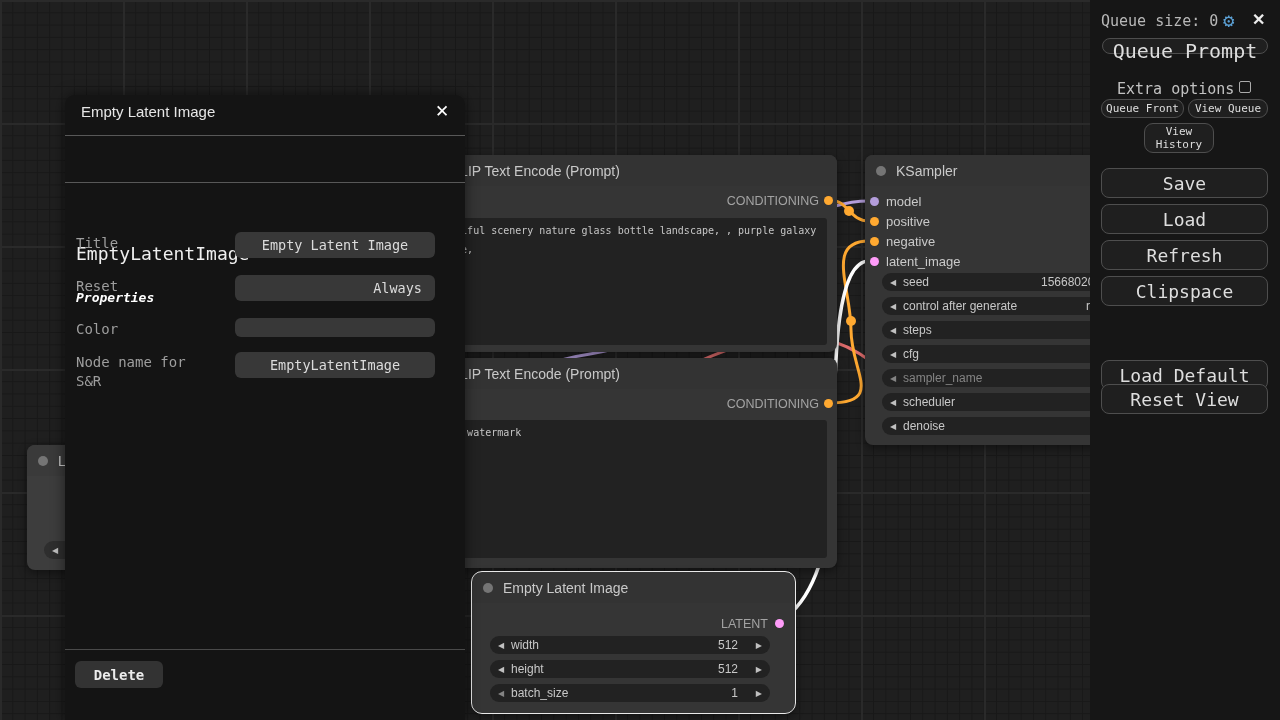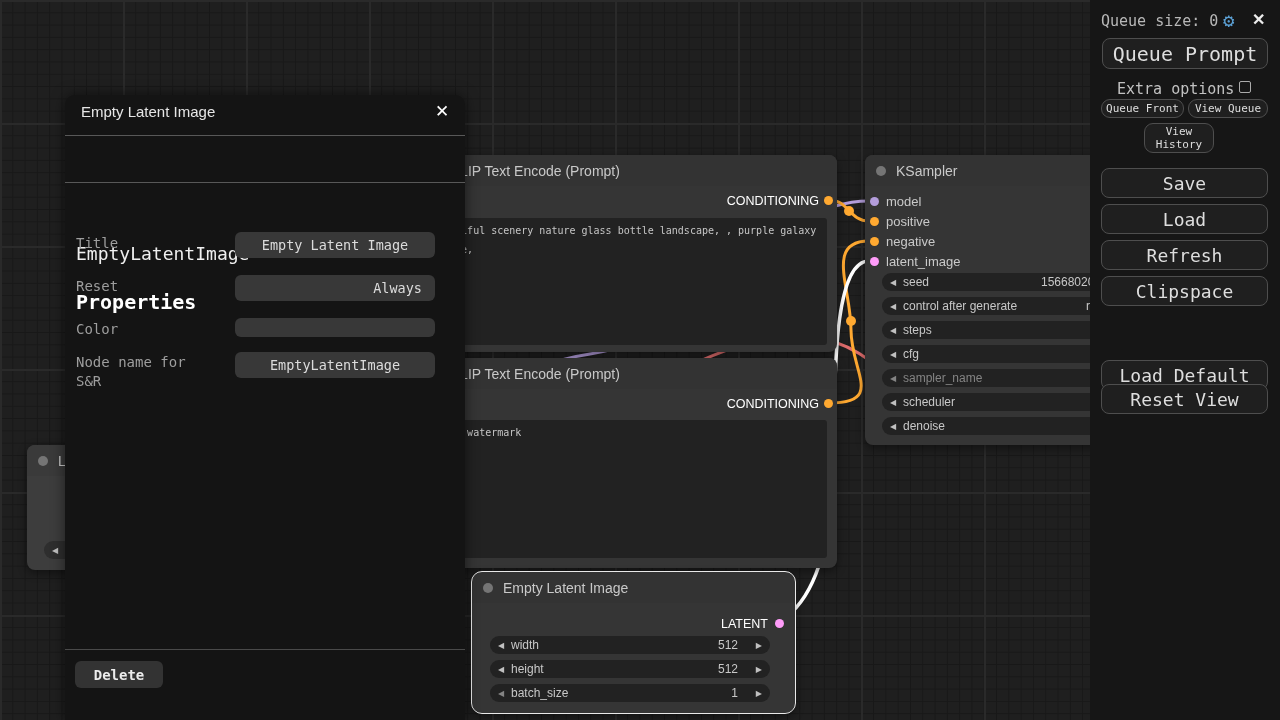--- a/index.html
+++ b/index.html
@@ -25,21 +25,21 @@
   .node { position:absolute; z-index:2; background:#353535; border-radius:8px;
           box-shadow:0 3px 10px rgba(0,0,0,.45); }
   .node.selected { outline:1.6px solid #e9e9e9; border-radius:10px; }
   .node-title { height:31px; background:#333333; border-radius:8px 8px 0 0;
                 display:flex; align-items:center; padding:0 11px;
                 color:#c9c9c9; font-size:14px; }
   .title-dot { width:10px; height:10px; border-radius:50%; background:#757575;
                margin-right:10px; flex:0 0 auto; }
   .slot-dot { position:absolute; width:9px; height:9px; border-radius:50%; }
   .slot-label { position:absolute; color:#c9c9c9; font-size:13px; line-height:13px; }
-  .out-label { position:absolute; color:#ffffff; font-size:12.5px; text-align:right; }
+  .out-label { position:absolute; color:#a3a3a3; font-size:12.5px; text-align:right; }
 
   .widget { position:absolute; height:18px; background:#222222; border-radius:9px;
             color:#c8c8c8; font-size:12px; line-height:18px; }
   .w-arrow { position:absolute; font-size:8px; color:#c0c0c0; top:1px; }
   .w-arrow.left { left:8px; } .w-arrow.right { right:8px; }
   .w-label { position:absolute; left:21px; top:0; white-space:nowrap; }
   .w-val { position:absolute; top:0; white-space:nowrap; }
   .dim { color:#848484 !important; }
 
   .prompt-box { position:absolute; background:#222222; border-radius:3px;
@@ -53,21 +53,21 @@
             box-shadow:0 0 14px rgba(0,0,0,.55);
             font-family:"DejaVu Sans Mono", monospace; }
   #dialog .hdr { position:absolute; left:16px; top:8px; color:#e6e6e6;
                  font-family:"Liberation Sans", sans-serif; font-size:15px; }
   #dialog .hdr-close { position:absolute; right:12px; top:6px; width:22px; height:22px;
                  color:#ffffff; font-size:17px; text-align:center; line-height:22px;
                  font-family:"Liberation Sans", sans-serif; cursor:pointer; }
   .dlg-divider { position:absolute; left:0; width:400px; height:1px; background:#585858; }
   #dialog .node-type { position:absolute; left:11px; top:148px; color:#efefef; font-size:18px; }
   #dialog .section { position:absolute; left:11px; top:195px; color:#ffffff;
-                     font-size:20px; font-weight:bold; }
+                     font-size:13px; font-weight:bold;font-style:italic; }
   .fld-label { position:absolute; left:11px; color:#9e9e9e; font-size:14px; line-height:19px; }
   .fld-input { position:absolute; left:170px; width:200px; background:#383838;
                border-radius:6px; color:#dcdcdc; font-size:13.5px;
                display:flex; align-items:center; justify-content:center; }
   .fld-input.right { justify-content:flex-end; padding-right:13px; }
   #delete-btn { position:absolute; left:10px; top:566px; width:88px; height:27px;
                 background:#333333; border:none; border-radius:6px; color:#ececec;
                 font-family:"DejaVu Sans Mono", monospace; font-size:14px;
                 font-weight:bold; cursor:pointer; }
 
@@ -75,21 +75,21 @@
   #menu { position:absolute; left:1090px; top:0; width:190px; height:720px;
           background:#161616; z-index:30;
           font-family:"DejaVu Sans Mono", monospace; }
   #queue-size { position:absolute; left:11px; top:12px; color:#b8b8b8; font-size:15px; }
   #gear { position:absolute; left:133px; top:8px; color:#5b9fd3; font-size:19px;
           line-height:24px; cursor:pointer; }
   #menu-close { position:absolute; left:162px; top:10px; color:#ececec; font-size:16px;
           font-family:"Liberation Sans", sans-serif; font-weight:bold; cursor:pointer; }
   .mbtn { position:absolute; background:#1f1f1f; border:1px solid #4e4e4e;
           color:#dedede; font-family:"DejaVu Sans Mono", monospace; cursor:pointer; }
-  #queue-prompt { left:12px; top:38px; width:166px; height:31px; border-radius:8px;
+  #queue-prompt { left:12px; top:38px; width:166px; height:16px; border-radius:8px;
                   font-size:20px; }
   #extra-label { position:absolute; left:27px; top:80px; color:#c2c2c2; font-size:15px; }
   #extra-check { position:absolute; left:149px; top:81px; width:12px; height:12px;
                  background:#171717; border:1px solid #ababab; border-radius:2px; cursor:pointer; }
   #queue-front { left:11px; top:99px; width:83px; height:19px; border-radius:9px; font-size:11px; }
   #view-queue  { left:98px; top:99px; width:80px; height:19px; border-radius:9px; font-size:11px; }
   #view-history{ left:54px; top:123px; width:70px; height:30px; border-radius:9px;
                  font-size:11px; line-height:13px; }
   .big-btn { left:11px; width:167px; height:30px; border-radius:8px; font-size:18px; }
 </style>

